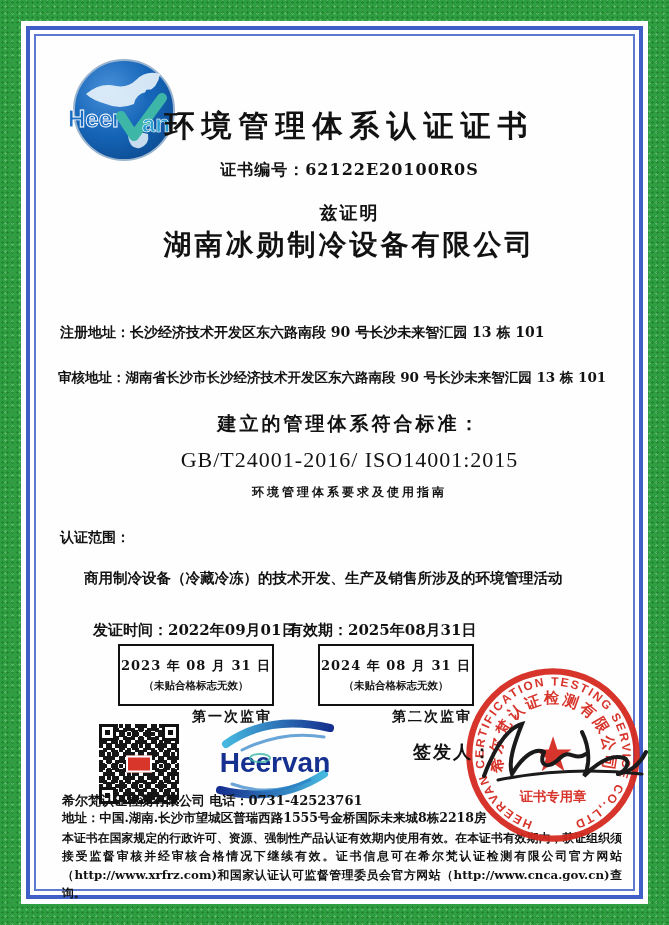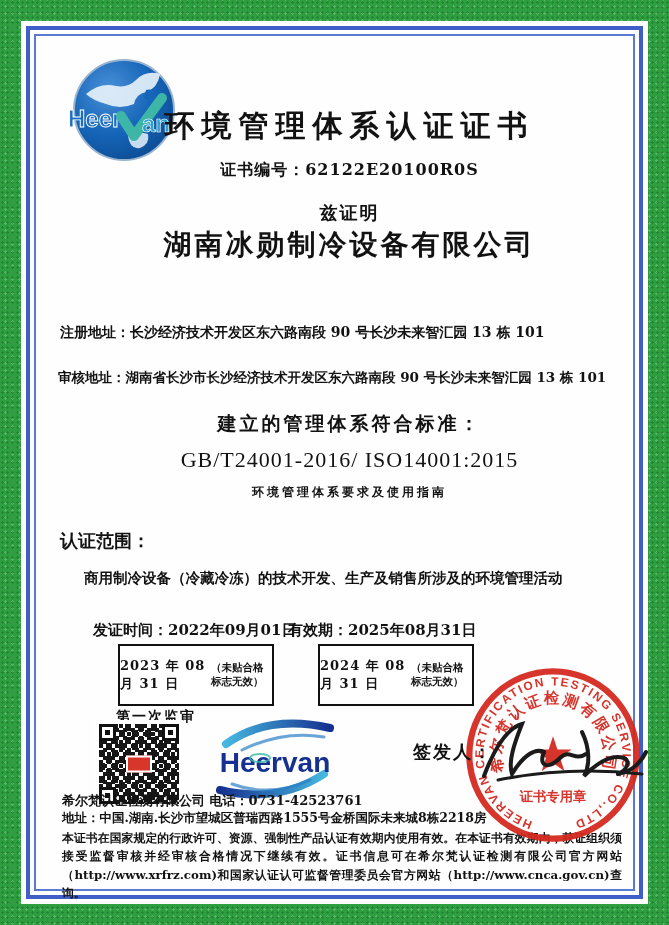--- a/index.html
+++ b/index.html
@@ -24,30 +24,30 @@
   .title{top:106px; font-size:30px; letter-spacing:7px; font-weight:bold;}
   .certno{top:160px; font-size:16px; font-weight:bold; letter-spacing:1px;}
   .statement{top:201px; font-size:18px; font-weight:bold; letter-spacing:2px;}
   .company{top:226px; font-size:28px; font-weight:bold; letter-spacing:3px;}
   .creditcode{top:283px; font-size:15px; font-weight:bold;}
   .regaddr{left:60px; top:324px; font-size:14px; font-weight:bold;}
   .auditaddr{left:58px; top:369px; font-size:13.5px; font-weight:bold;}
   .std1{top:411px; font-size:19px; font-weight:bold; letter-spacing:3px;}
   .std2{top:447px; font-size:22px; font-weight:normal; letter-spacing:1px; font-family:"Liberation Serif","DejaVu Serif",serif;}
   .std3{top:484px; font-size:12px; font-weight:bold; letter-spacing:3px;}
-  .scopelabel{left:60px; top:529px; font-size:18px; font-weight:bold;}
+  .scopelabel{left:60px; top:529px; font-size:14px; font-weight:bold;}
   .scopetext{left:84px; top:569px; font-size:14.5px; font-weight:bold;}
   .issuedate{left:93px; top:621px; font-size:15px; font-weight:bold;}
   .validdate{left:288px; top:621px; font-size:15px; font-weight:bold;}
 
   .survbox{top:644px; width:152px; height:58px; border:2px solid #111;
-    display:flex; justify-content:center; align-items:center; gap:4px; background:#fff;}
+    display:flex; flex-direction:column; justify-content:center; align-items:center; gap:4px; background:#fff;}
   .survbox .d{font-size:13px; font-weight:bold; letter-spacing:1px;}
   .survbox .n{font-size:10.5px; font-weight:bold;}
-  .survlabel{top:708px; width:156px; text-align:left; font-size:14px; font-weight:bold; letter-spacing:2px;}
+  .survlabel{top:708px; width:156px; text-align:right; font-size:14px; font-weight:bold; letter-spacing:2px;}
 
   
   .qr{left:95px; top:720px; width:88px; height:88px; background:#fff; padding:4px; box-sizing:border-box;}
   .qr-inner{position:relative; width:100%; height:100%; background-color:#fff;
     background-image:
       repeating-conic-gradient(#161616 0% 25%, transparent 0% 50%),
       repeating-conic-gradient(transparent 0% 25%, #161616 0% 50%);
     background-size:8px 8px, 13px 13px;}
   .qf{position:absolute; width:17px; height:17px; border:3px solid #111; background:#fff; box-sizing:border-box;}
   .qf::after{content:""; position:absolute; left:3px; top:3px; width:5px; height:5px; background:#111;}
@@ -116,20 +116,21 @@
 
   <div class="abs survbox" style="left:118px;">
     <div class="d">2023 年 08 月 31 日</div>
     <div class="n">（未贴合格标志无效）</div>
   </div>
   <div class="abs survbox" style="left:318px;">
     <div class="d">2024 年 08 月 31 日</div>
     <div class="n">（未贴合格标志无效）</div>
   </div>
   <div class="abs survlabel" style="left:116px;">第一次监审</div>
+  <div class="abs survlabel" style="left:316px;">第二次监审</div>
 
   <div class="abs qr">
     <div class="qr-inner">
       <div class="qf tl"></div>
       <div class="qf tr"></div>
       <div class="qf bl"></div>
       <div class="qr-chip"></div>
     </div>
   </div>
 

